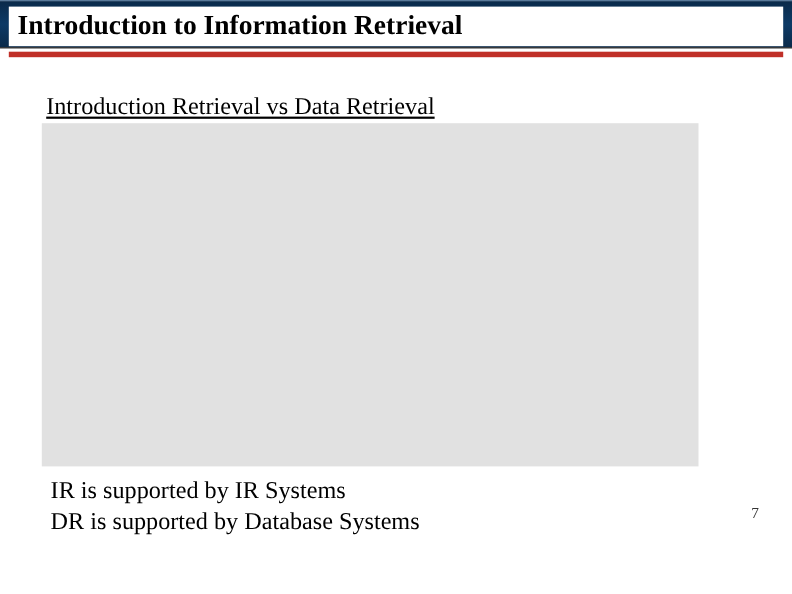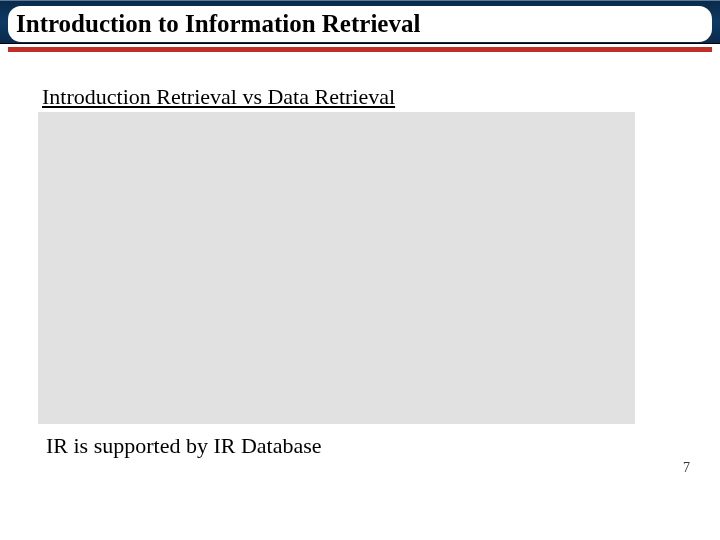--- a/index.html
+++ b/index.html
@@ -21,21 +21,20 @@
   .title-strip {
     position: absolute;
     left: 8px;
     top: 6px;
     width: 704px;
     height: 36px;
     background: #ffffff;
     display: flex;
     align-items: center;
     padding-left: 8px;
-    border-radius: 13px;
   }
   .title-text {
     font-size: 25px;
     font-weight: bold;
     color: #000;
   }
   .red-rule {
     position: absolute;
     left: 8px;
     top: 47px;
@@ -84,16 +83,17 @@
   <span class="title-text">Introduction to Information Retrieval</span>
 </div>
 
 <div class="red-rule"></div>
 
 <div class="subtitle">Introduction Retrieval vs Data Retrieval</div>
 
 <div class="grey-box"></div>
 
 <div class="bottom-text">
-  <div>IR is supported by IR Database</div>
+  <div>IR is supported by IR Systems</div>
+  <div>DR is supported by Database Systems</div>
 </div>
 
 <div class="page-num">7</div>
 
 </body></html>

